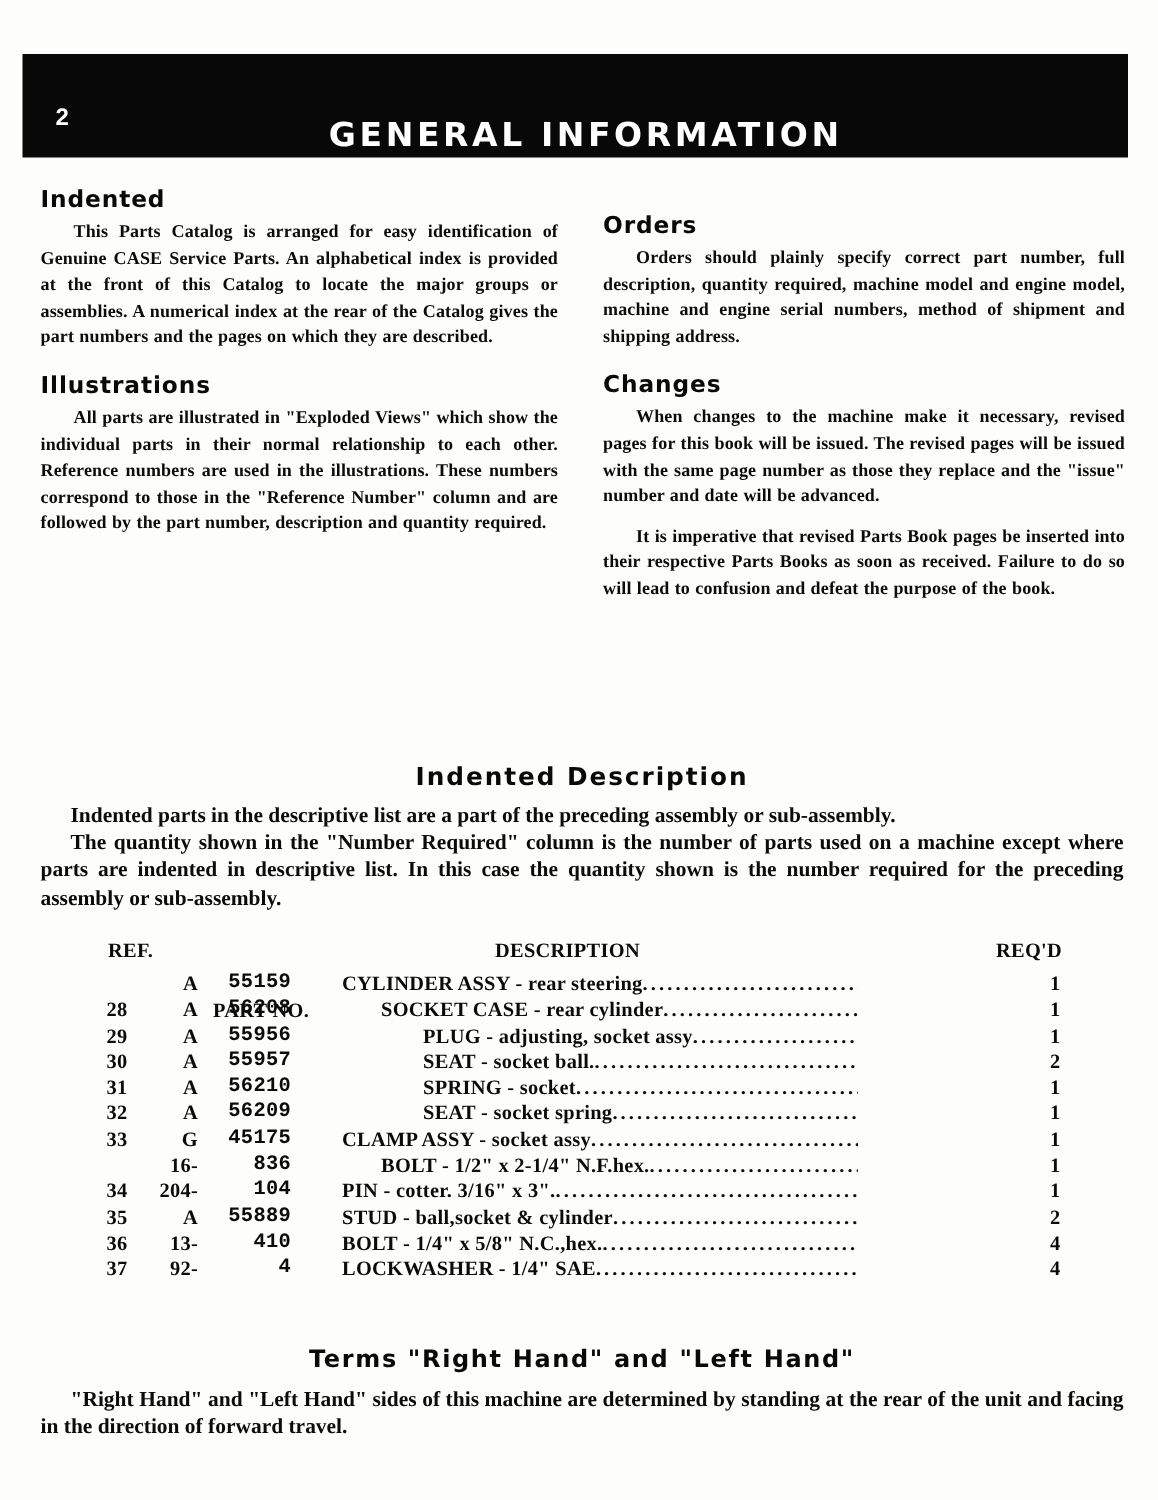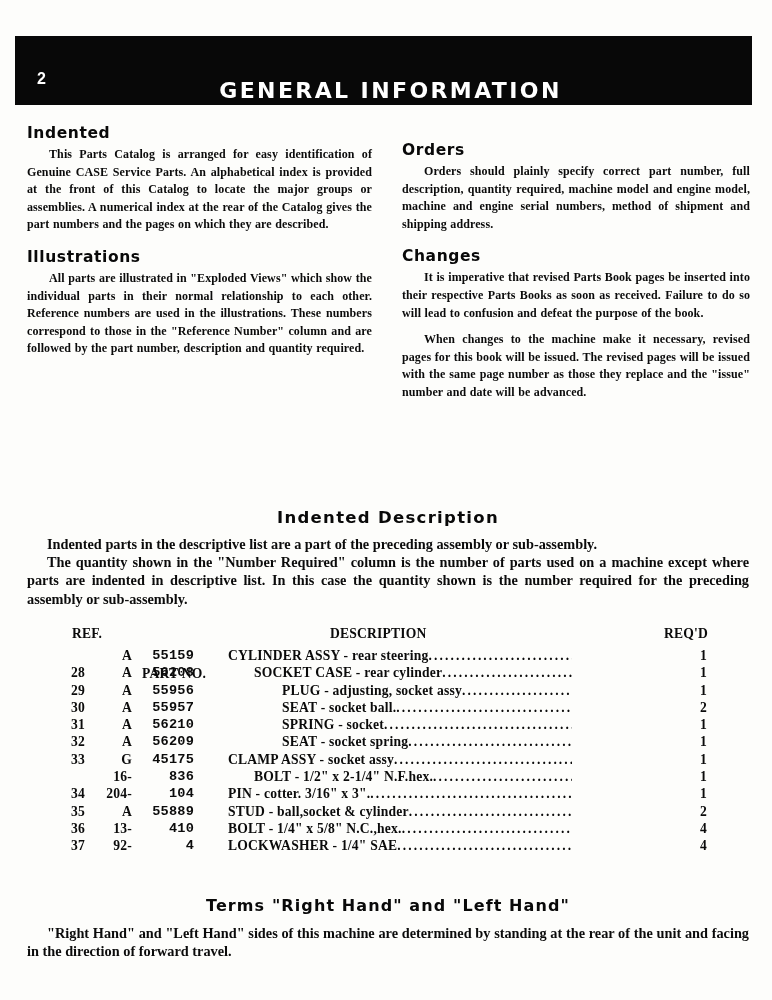--- a/index.html
+++ b/index.html
@@ -223,22 +223,22 @@
     </div>
   </div>
 
   <div class="col-right">
     <div class="block">
       <h2 class="sec-head">Orders</h2>
       <p class="body-par">Orders should plainly specify correct part number, full description, quantity required, machine model and engine model, machine and engine serial numbers, method of shipment and shipping address.</p>
     </div>
     <div class="block">
       <h2 class="sec-head">Changes</h2>
+      <p class="body-par">When changes to the machine make it necessary, revised pages for this book will be issued. The revised pages will be issued with the same page number as those they replace and the "issue" number and date will be advanced.</p>
       <p class="body-par">It is imperative that revised Parts Book pages be inserted into their respective Parts Books as soon as received. Failure to do so will lead to confusion and defeat the purpose of the book.</p>
-      <p class="body-par">When changes to the machine make it necessary, revised pages for this book will be issued. The revised pages will be issued with the same page number as those they replace and the "issue" number and date will be advanced.</p>
     </div>
   </div>
 
   <div class="indented-sec">
     <h2 class="sec-head center">Indented Description</h2>
     <p class="wide-par">Indented parts in the descriptive list are a part of the preceding assembly or sub-assembly.</p>
     <p class="wide-par">The quantity shown in the "Number Required" column is the number of parts used on a machine except where parts are indented in descriptive list. In this case the quantity shown is the number required for the preceding assembly or sub-assembly.</p>
   </div>
 
   <div class="parts-table">

